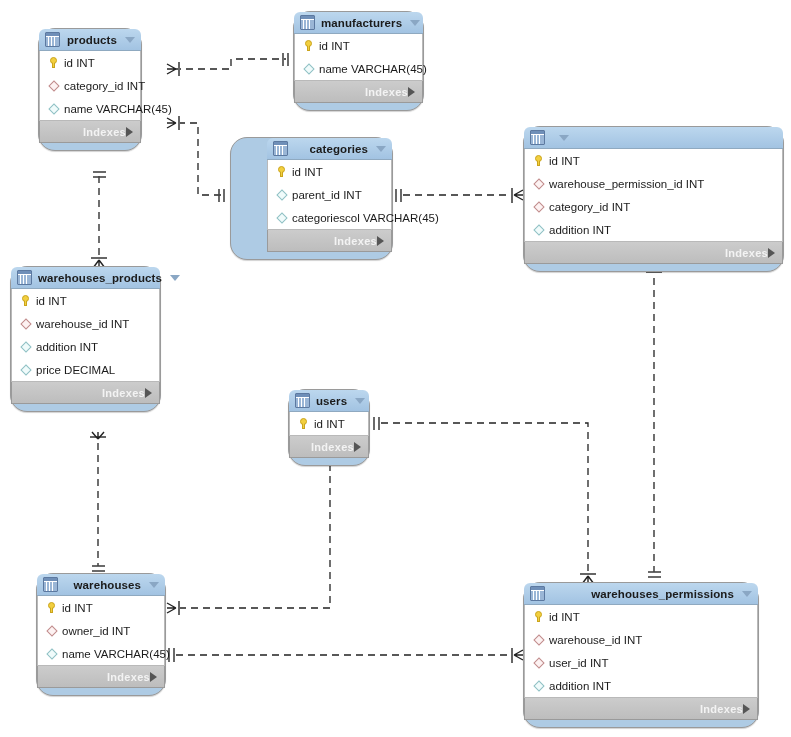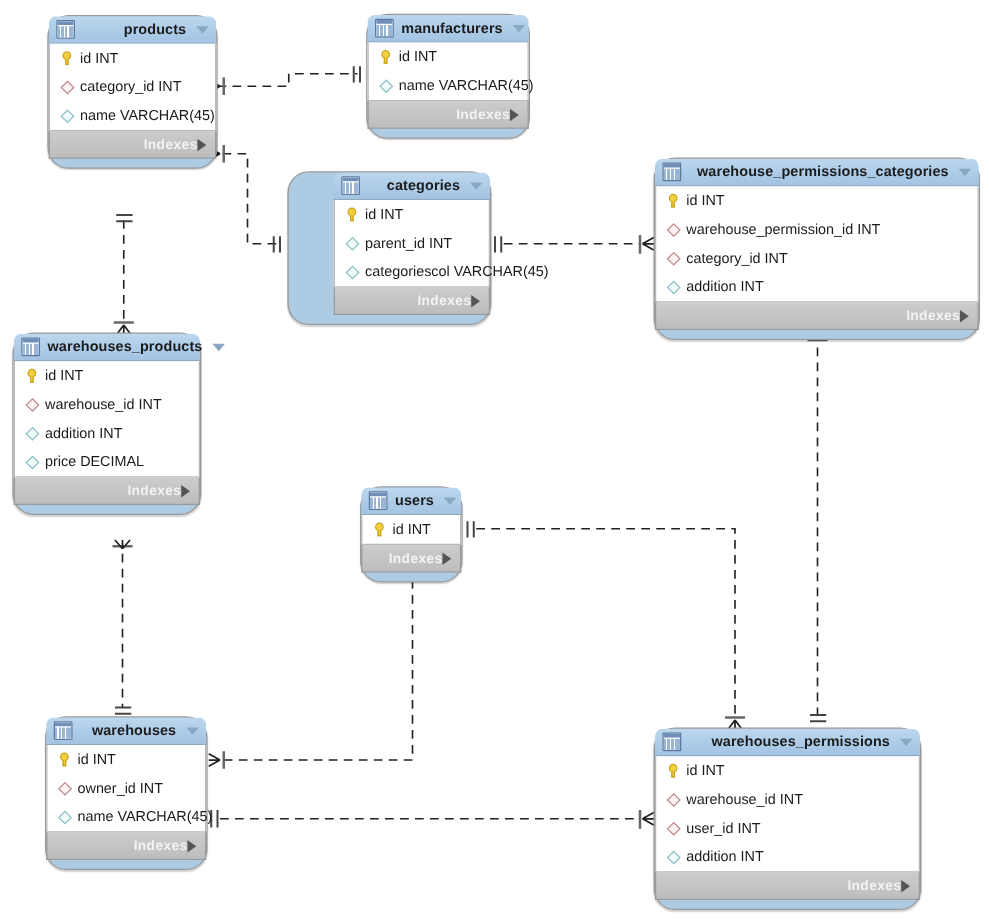--- a/index.html
+++ b/index.html
@@ -248,21 +248,21 @@
 
     <g>
       <path d="M 654 278 L 654 572" fill="none" stroke="#222" stroke-width="1.3" stroke-dasharray="7,5"></path>
       <line x1="646" y1="272" x2="662" y2="272" stroke="#666" stroke-width="2"></line>
       <path d="M 654 270 L 648 263 M 654 270 L 660 263 M 654 270 L 654 263" fill="none" stroke="#222" stroke-width="1.4"></path>
       <line x1="648" y1="572" x2="661" y2="572" stroke="#444" stroke-width="1.6"></line>
       <line x1="648" y1="577" x2="661" y2="577" stroke="#444" stroke-width="1.6"></line>
     </g>
   </svg>
 
-  <div class="table" style="left:38px;top:12px;width:136px;">
+  <div class="table" style="left:38px;top:28px;width:104px;">
     <div class="tbl-header">
       <span class="tbl-icon"></span>
       <span class="tbl-title">products</span>
       <span class="tbl-caret"></span>
     </div>
     <div class="cols">
       <div class="col">
           <span class="gl">
             <span class="key"></span>
           </span>
@@ -341,21 +341,20 @@
     </div>
     <div class="idx">
         <span class="lbl">Indexes</span>
         <span class="tri"></span>
       </div>
   </div>
 
   <div class="table" style="left:523px;top:126px;width:261px;">
     <div class="tbl-header">
       <span class="tbl-icon"></span>
-      <span class="tbl-title">warehouse_permissions_categories</span>
       <span class="tbl-caret"></span>
     </div>
     <div class="cols">
       <div class="col">
           <span class="gl">
             <span class="key"></span>
           </span>
           <span>id INT</span>
         </div>
       <div class="col">
@@ -466,21 +465,21 @@
           </span>
           <span>name VARCHAR(45)</span>
         </div>
     </div>
     <div class="idx">
         <span class="lbl">Indexes</span>
         <span class="tri"></span>
       </div>
   </div>
 
-  <div class="table" style="left:523px;top:582px;width:214px;">
+  <div class="table" style="left:523px;top:582px;width:236px;">
     <div class="tbl-header">
       <span class="tbl-icon"></span>
       <span class="tbl-title">warehouses_permissions</span>
       <span class="tbl-caret"></span>
     </div>
     <div class="cols">
       <div class="col">
           <span class="gl">
             <span class="key"></span>
           </span>

